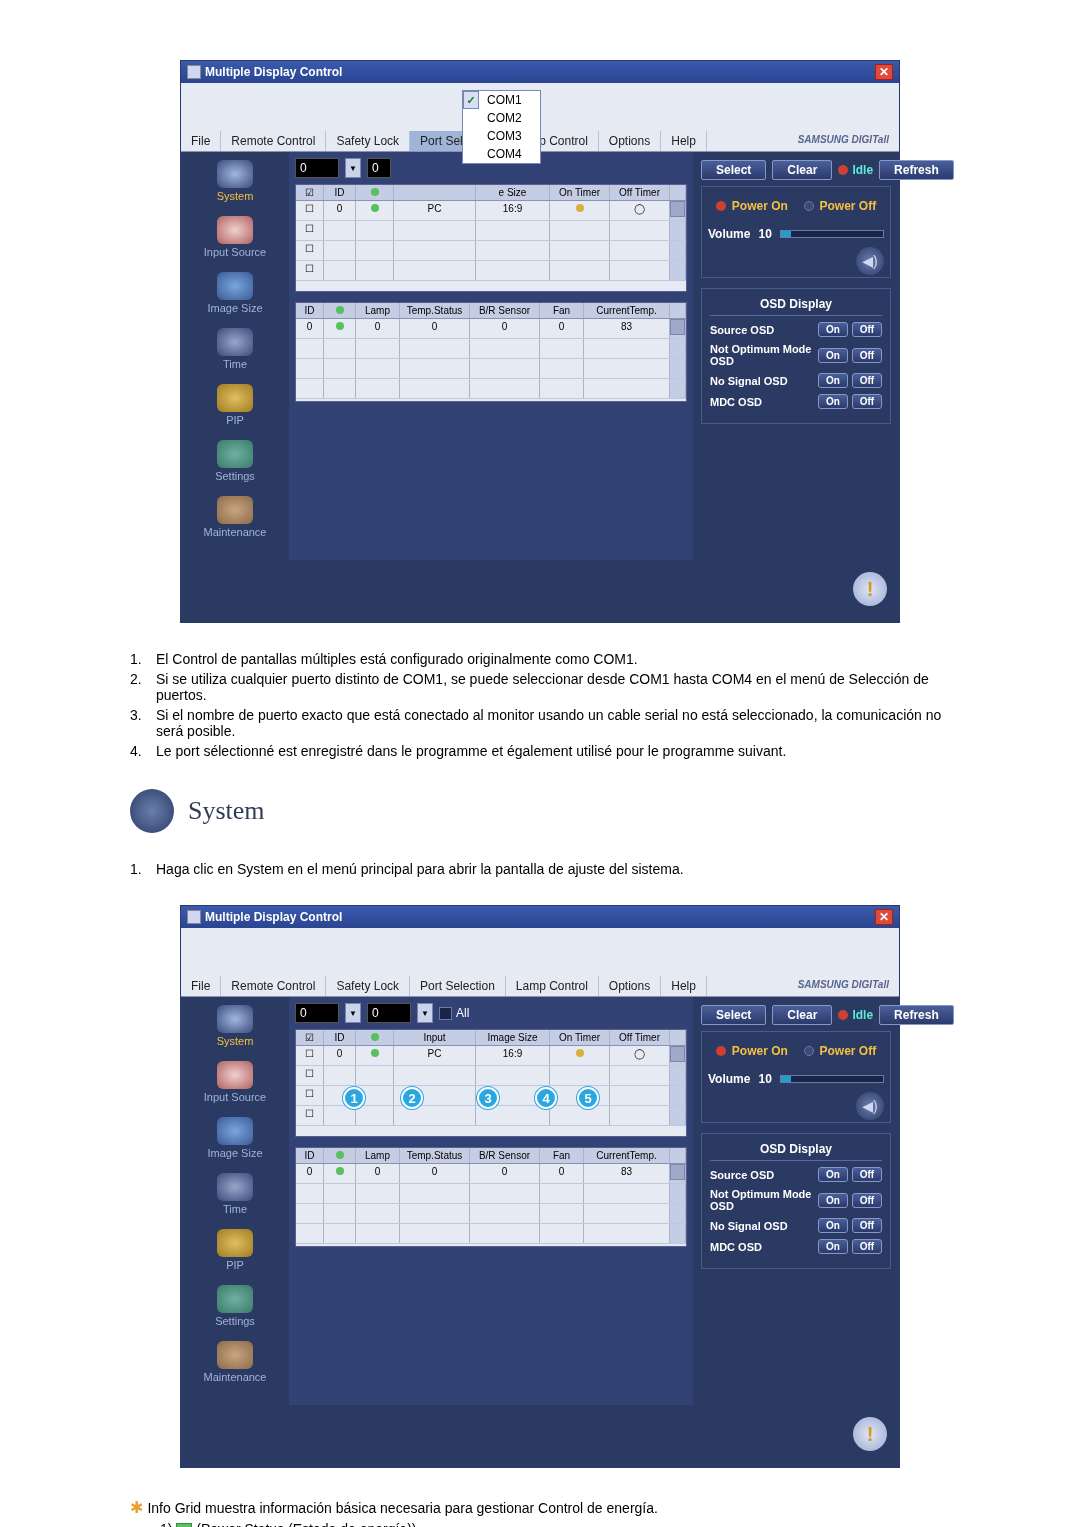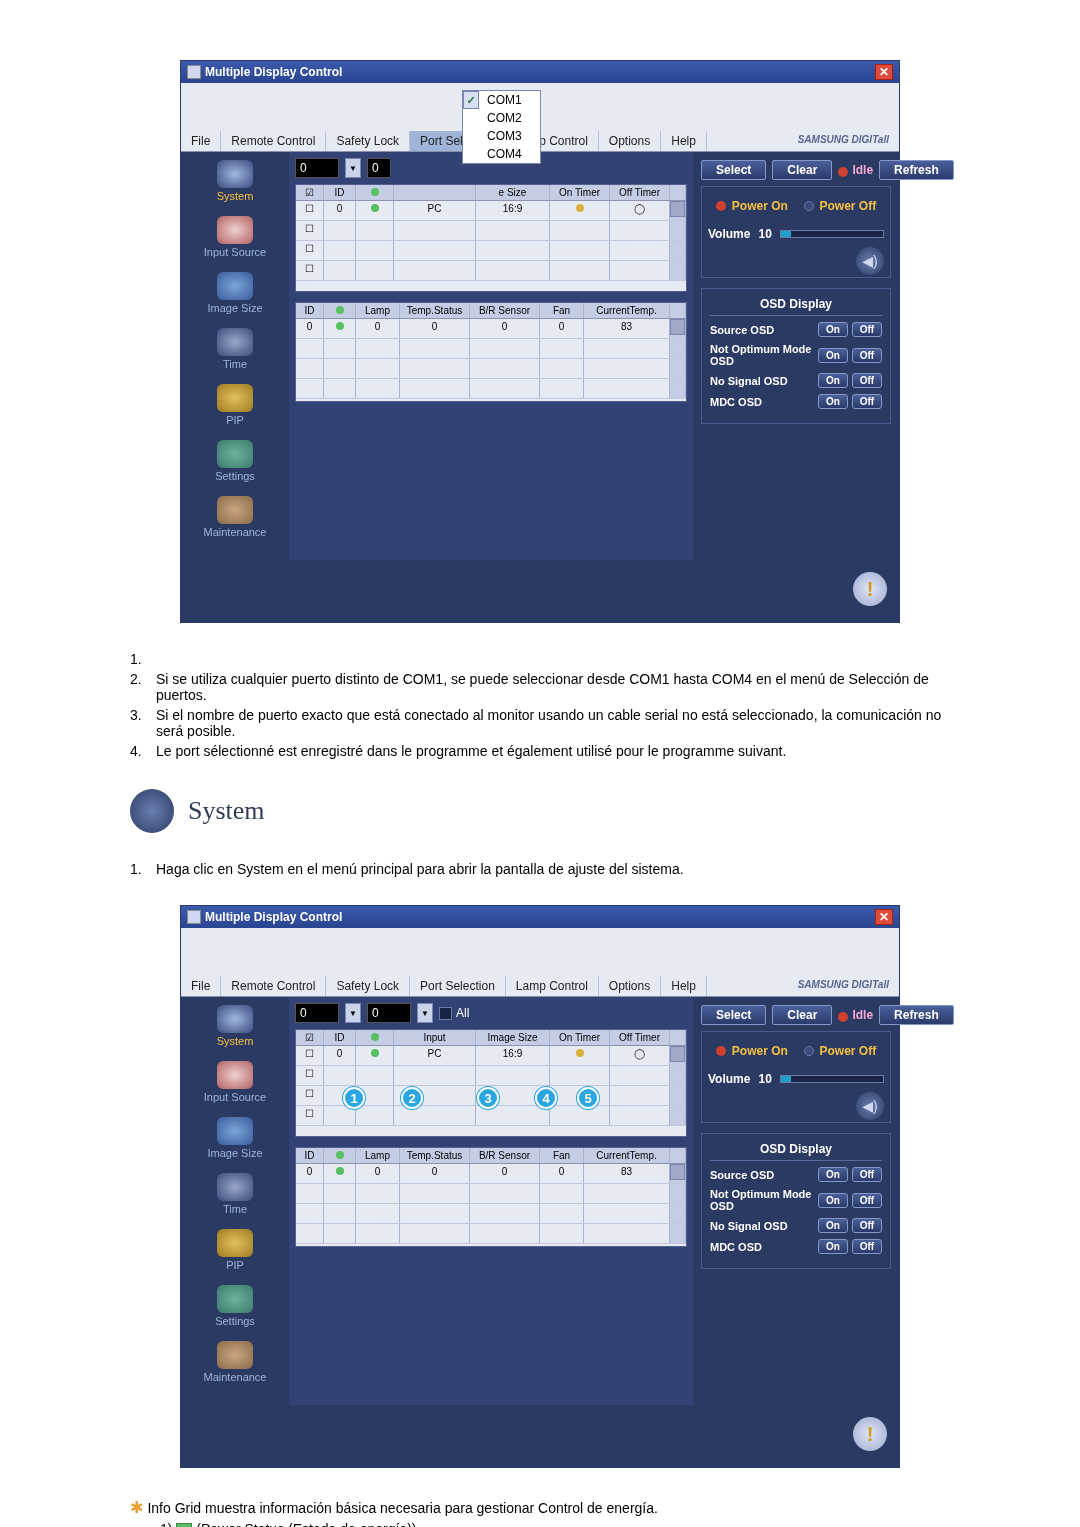--- a/index.html
+++ b/index.html
@@ -121,22 +121,22 @@
   .pill-btn {
     padding: 2px 14px;
     border: 1px solid #8598c8;
     border-radius: 2px;
     background: linear-gradient(#4a5f9a, #2b3a6b);
     color: #fff;
     font-size: 12px;
     font-weight: bold;
   }
   .status-idle {
-    display: flex; gap: 4px; align-items: flex-end;
-    color: #f9a8d4; font-size: 12px; font-weight: bold;
+    display: flex; gap: 4px; align-items: center;
+    color: #5eead4; font-size: 12px; font-weight: bold;
   }
   .dot-red { width: 10px; height: 10px; border-radius: 50%; background: #d04030; }
   .dot-green { width: 8px; height: 8px; border-radius: 50%; background: #58c060; display: inline-block; }
   .dot-yellow { width: 8px; height: 8px; border-radius: 50%; background: #d8b040; display: inline-block; }
   .grid-box {
     background: #e6eaf3;
     border: 1px solid #556090;
     font-size: 11px;
     margin-bottom: 10px;
   }
@@ -510,20 +510,21 @@
     </div>
   </div>
   <div class="footer-area">
     <div class="warn-icon">!</div>
   </div>
 </div>
 
 <div class="text-list">
   <div class="li">
       <span class="num">1.</span>
+      <span>El Control de pantallas múltiples está configurado originalmente como COM1.</span>
     </div>
   <div class="li">
       <span class="num">2.</span>
       <span>Si se utiliza cualquier puerto distinto de COM1, se puede seleccionar desde COM1 hasta COM4 en el menú de Selección de puertos.</span>
     </div>
   <div class="li">
       <span class="num">3.</span>
       <span>Si el nombre de puerto exacto que está conectado al monitor usando un cable serial no está seleccionado, la comunicación no será posible.</span>
     </div>
   <div class="li">

